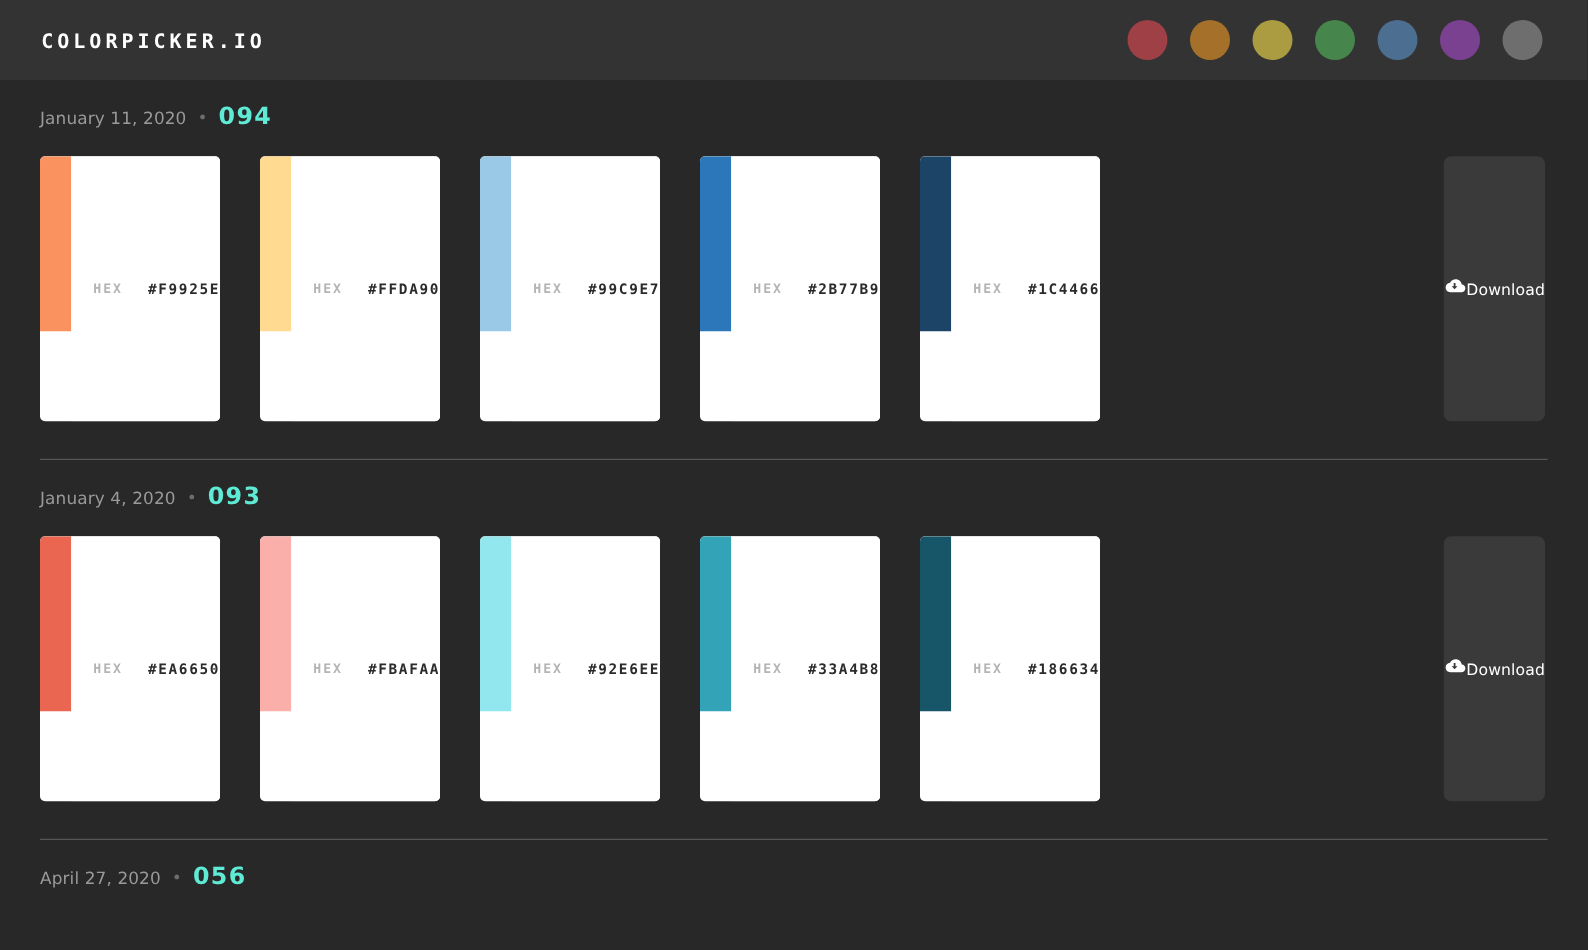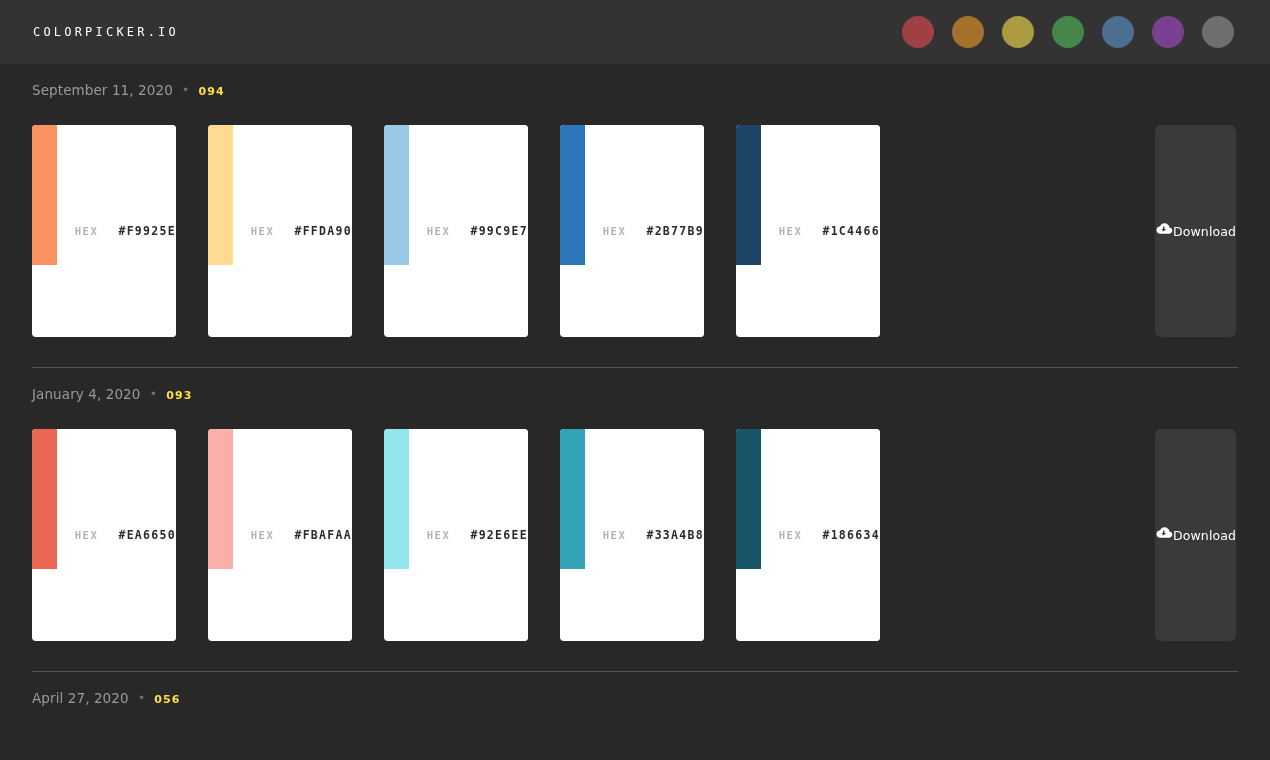--- a/index.html
+++ b/index.html
@@ -22,22 +22,22 @@
     background: #333333;
     display: flex;
     align-items: center;
     justify-content: space-between;
     padding: 0 32px 0 33px;
   }
 
   .logo {
     color: #ffffff;
     font-family: "DejaVu Sans Mono", "Liberation Mono", monospace;
-    font-size: 12px;
-    font-weight: 400;
+    font-size: 16px;
+    font-weight: 700;
     letter-spacing: 3.2px;
     white-space: nowrap;
   }
 
   .swatch-nav {
     display: flex;
     align-items: center;
     gap: 18px;
     padding-right: 4px;
   }
@@ -74,22 +74,22 @@
 
   .meta-sep {
     color: #6d6d6d;
     font-size: 13px;
     margin: 0 9px;
     position: relative;
     top: -1px;
   }
 
   .meta-number {
-    color: #fde047;
-    font-size: 11px;
+    color: #5eead4;
+    font-size: 19px;
     font-weight: 700;
     letter-spacing: 1.1px;
   }
 
   .palette-row {
     display: flex;
     align-items: stretch;
     margin-top: 21px;
     position: relative;
     height: 212px;
@@ -183,21 +183,21 @@
       <button class="nav-dot" style="background: rgb(70, 133, 76);"></button>
       <button class="nav-dot" style="background: rgb(76, 111, 145);"></button>
       <button class="nav-dot" style="background: rgb(123, 65, 145);"></button>
       <button class="nav-dot" style="background: rgb(110, 110, 110);"></button>
     </div>
 </div>
 
 <div class="content">
     <div class="palette-section">
       <div class="section-meta">
-        <span class="meta-date">September 11, 2020</span>
+        <span class="meta-date">January 11, 2020</span>
         <span class="meta-sep">•</span>
         <span class="meta-number">094</span>
       </div>
       <div class="palette-row">
         <div class="color-card">
           <div class="color-chip" style="background: rgb(249, 146, 94);"></div>
           <div class="color-info">
             <span class="hex-label">HEX</span>
             <span class="hex-value">#F9925E</span>
           </div>

